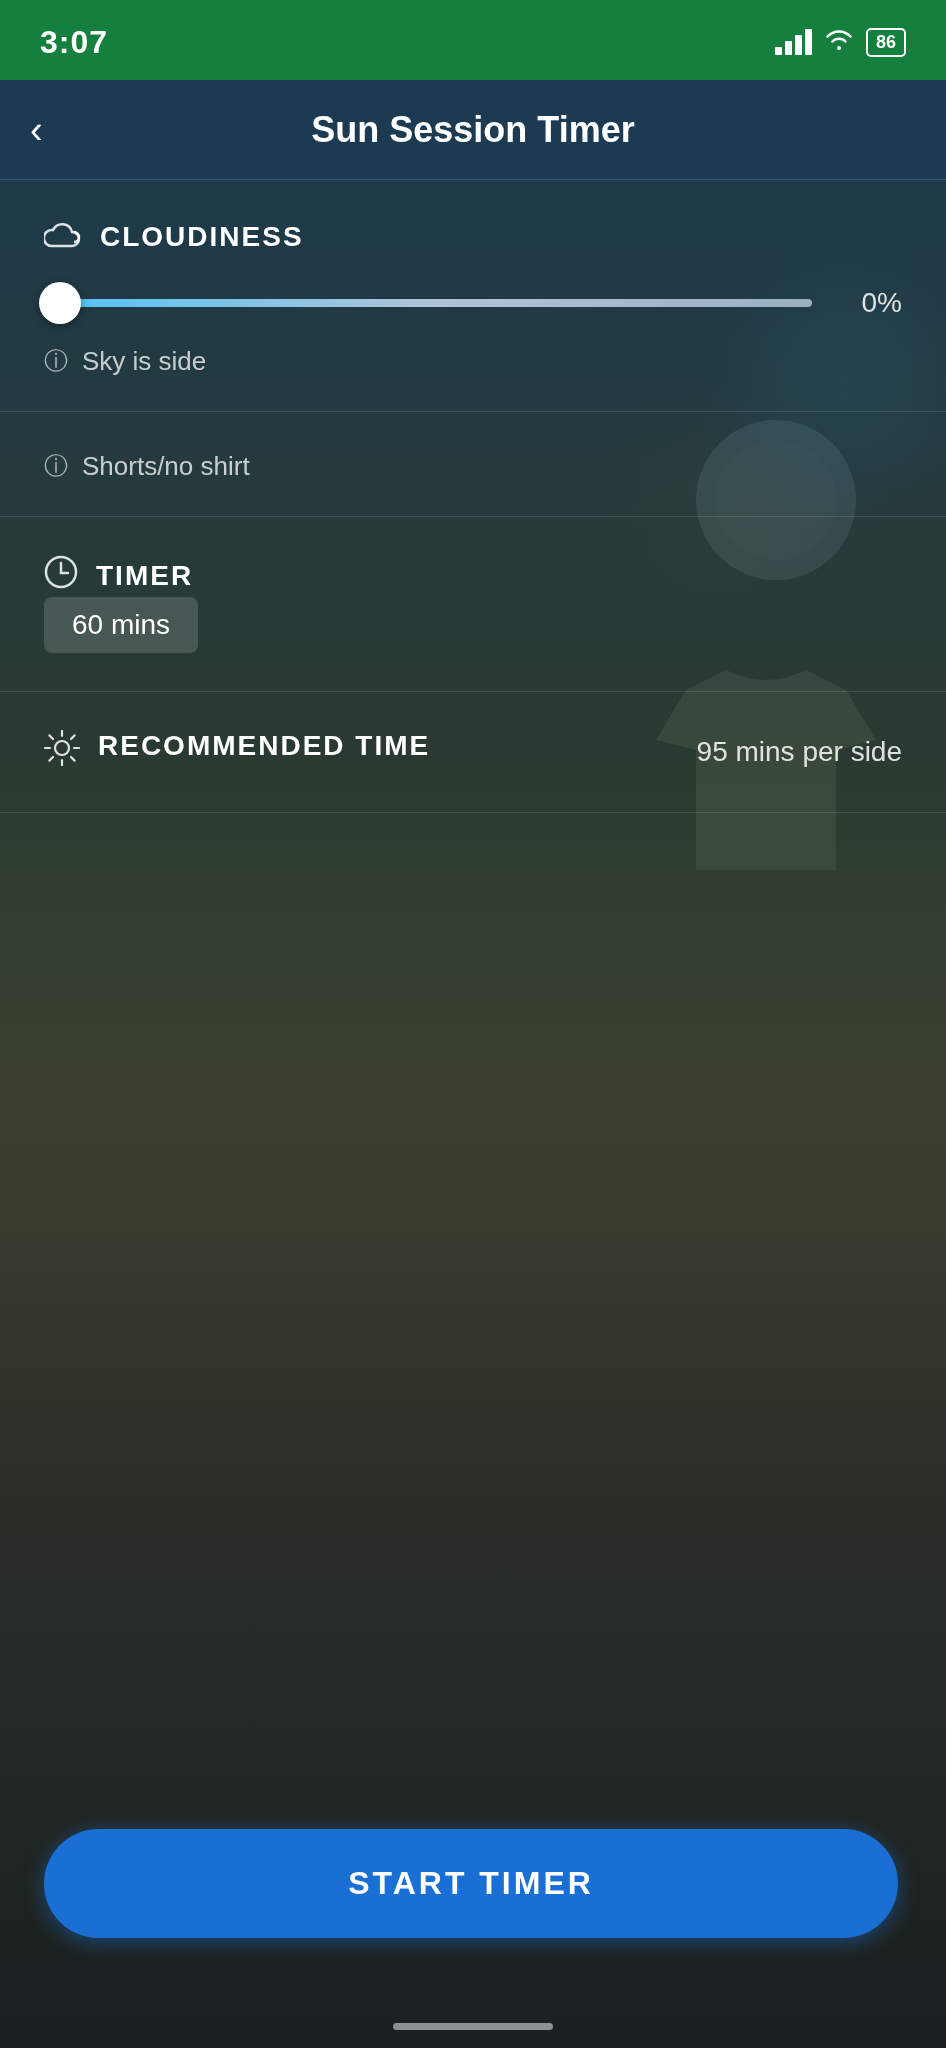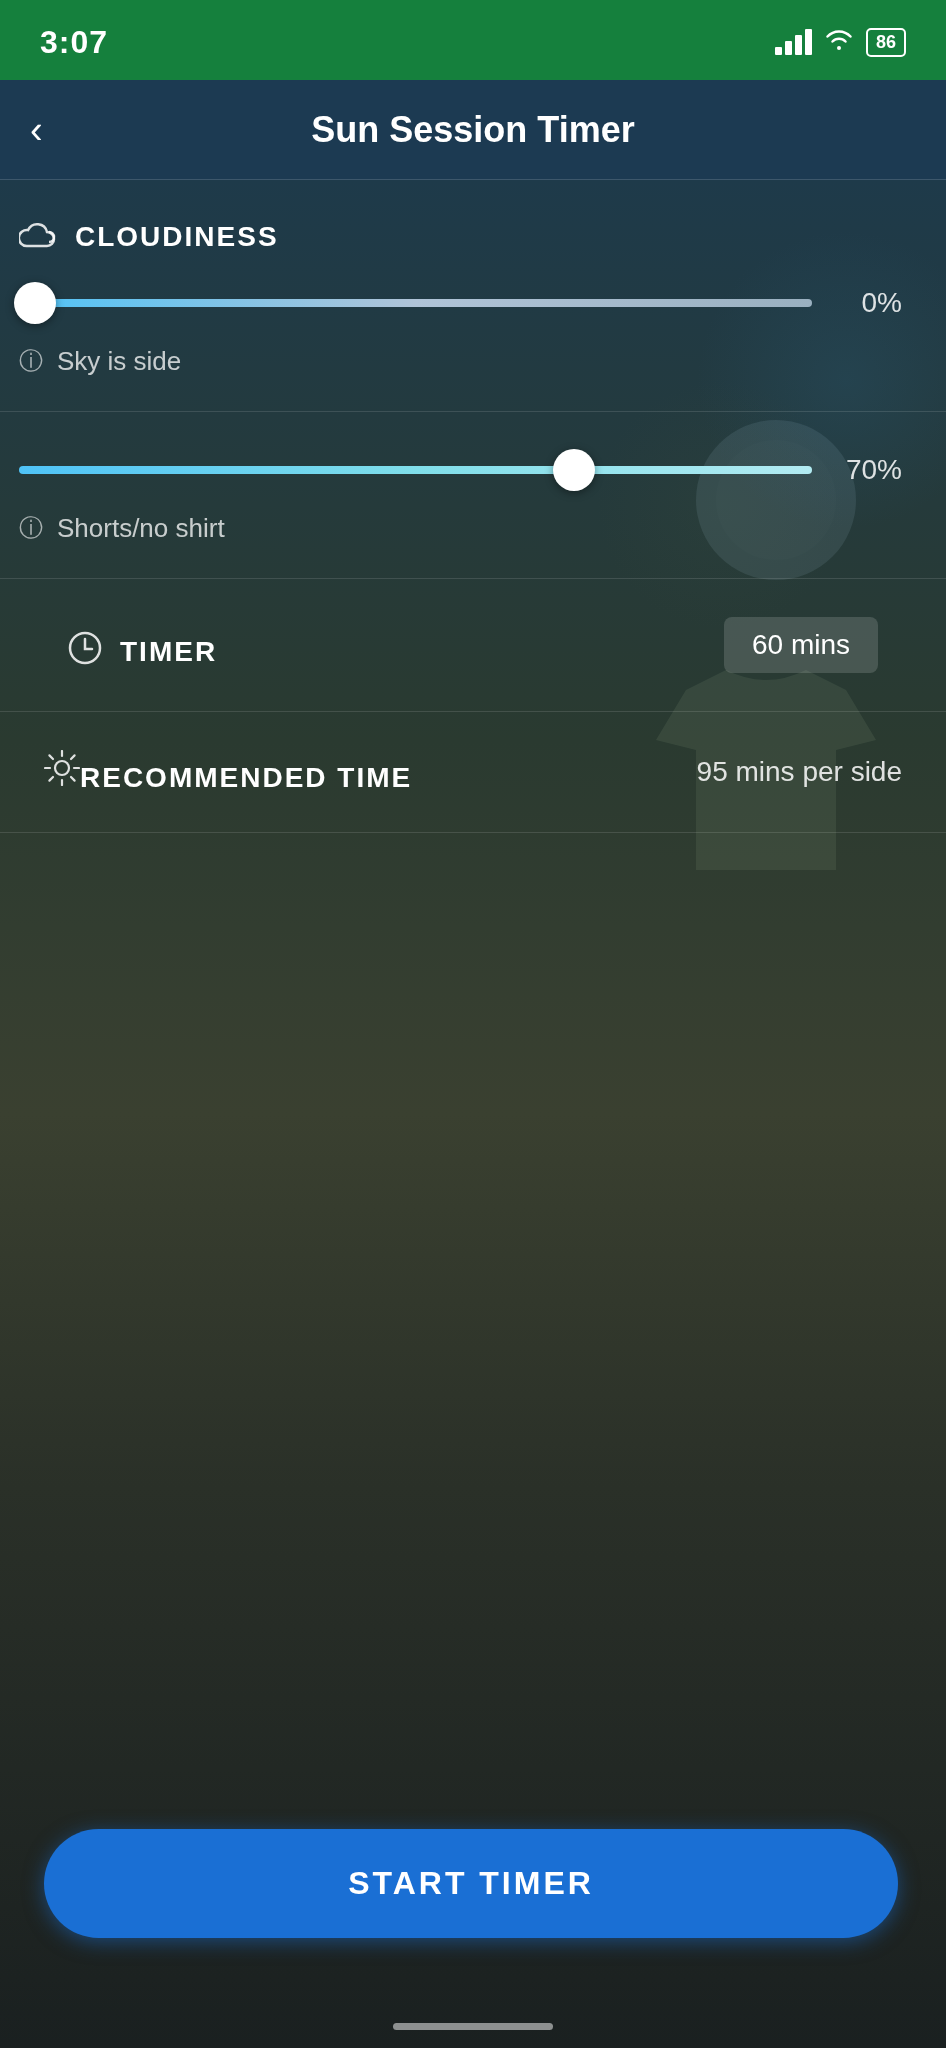--- a/index.html
+++ b/index.html
@@ -129,21 +129,21 @@
       right: 100px;
       top: 200px;
       width: 250px;
       height: 250px;
       border-radius: 50%;
       background: radial-gradient(circle, rgba(50,70,60,0.3) 0%, transparent 70%);
     }
 
     
     .section {
-      padding: 38px 44px 34px 19px;
+      padding: 38px 44px 34px 44px;
       border-bottom: 1px solid rgba(255,255,255,0.12);
       position: relative;
       z-index: 2;
     }
 
     .section-header {
       display: flex;
       align-items: center;
       gap: 18px;
       margin-bottom: 28px;
@@ -217,27 +217,28 @@
     .section-note {
       display: flex;
       align-items: center;
       gap: 14px;
       color: rgba(255,255,255,0.75);
       font-size: 26px;
     }
 
     
     .timer-section {
-      padding: 38px 68px;
+      padding: 38px 44px;
       border-bottom: 1px solid rgba(255,255,255,0.12);
       display: flex;
-      align-items: flex-end;
+      align-items: flex-start;
       justify-content: space-between;
       position: relative;
       z-index: 2;
+      flex-direction: column;
     }
 
     .timer-left {
       display: flex;
       align-items: center;
       gap: 18px;
     }
 
     .timer-icon {
       color: rgba(255,255,255,0.85);
@@ -265,21 +266,22 @@
       border-bottom: 1px solid rgba(255,255,255,0.12);
       display: flex;
       align-items: center;
       justify-content: space-between;
       position: relative;
       z-index: 2;
     }
 
     .rec-left {
       display: flex;
-      align-items: flex-end;
+      align-items: flex-start;
+      gap: 18px;
     }
 
     .sun-icon {
       color: rgba(255,255,255,0.85);
       font-size: 34px;
     }
 
     .rec-title {
       color: white;
       font-size: 28px;
@@ -419,28 +421,20 @@
       </div>
       <span class="slider-value">0%</span>
     </div>
     <div class="section-note">
       <span class="question-circle">ⓘ</span>
       <span>Sky is side</span>
     </div>
   </div>
 
   <div class="section">
-    <div class="slider-row">
-      <div class="slider-container">
-        <div class="slider-track slider-track-skin" style="width:100%;">
-          <div class="slider-thumb" style="left: calc(70% - 21px);"></div>
-        </div>
-      </div>
-      <span class="slider-value">70%</span>
-    </div>
     <div class="section-note">
       <span class="question-circle">ⓘ</span>
       <span>Shorts/no shirt</span>
     </div>
   </div>
 
   <div class="timer-section">
     <div class="timer-left">
       <span class="timer-icon">
         <svg class="clock-svg" viewBox="0 0 34 34" fill="none">

